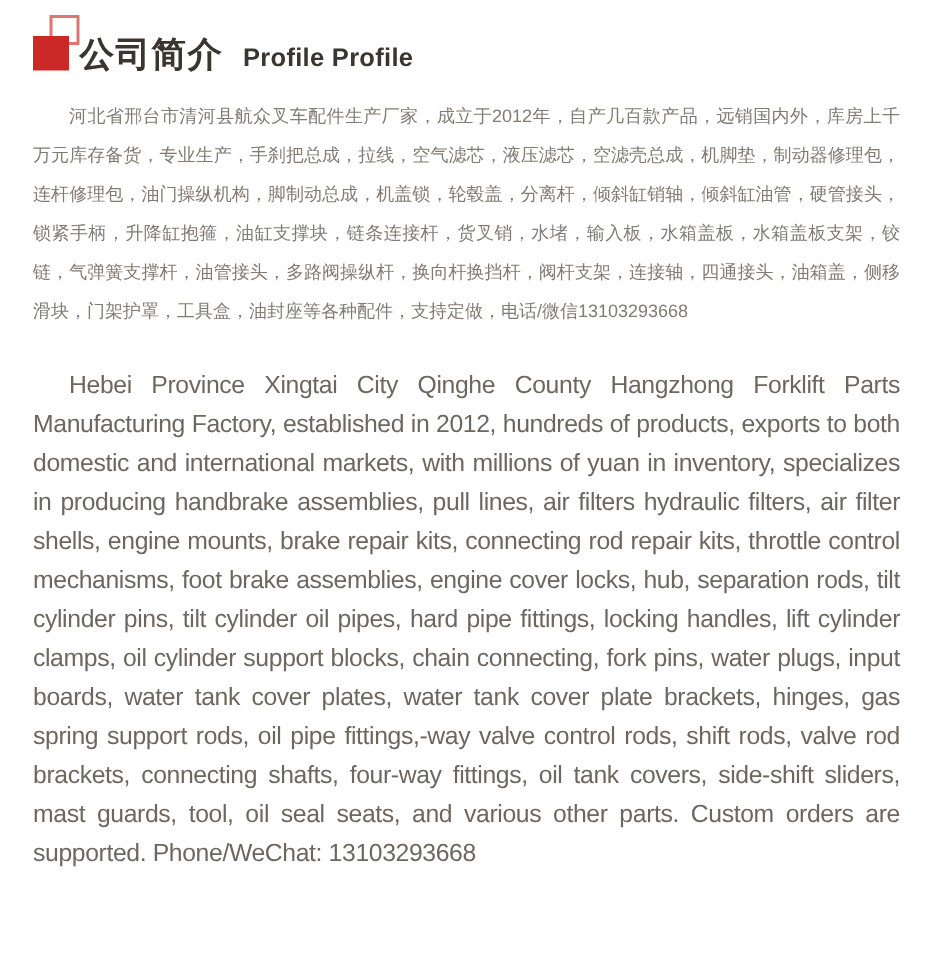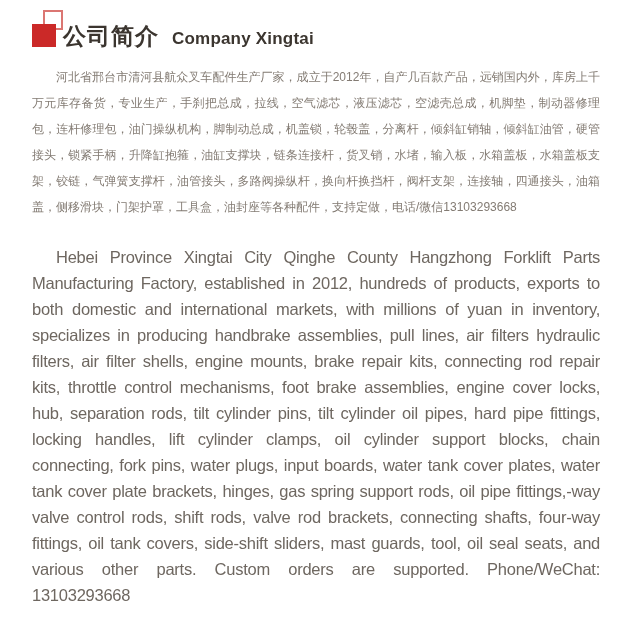--- a/index.html
+++ b/index.html
@@ -10,21 +10,21 @@
     --body-text-en: #6e6760;
   }
   * { box-sizing: border-box; }
   html, body { margin: 0; padding: 0; background: #ffffff; }
   .page {
     position: relative;
     width: 623px;
     height: 638px;
     background: #ffffff;
     overflow: hidden;
-    padding: 8px 23px 0 32px;
+    padding: 8px 23px 0 22px;
     font-family: "Liberation Sans", "DejaVu Sans", sans-serif;
   }
 
   
   .header { position: relative; height: 46px; }
   .hz-icon { position: absolute; left: 0; top: 2px; width: 36px; height: 42px; }
   .sq-outline {
     position: absolute; left: 11px; top: 0;
     width: 20px; height: 20px;
     border: 2px solid var(--accent-red-light);
@@ -73,21 +73,21 @@
 
 <div class="page">
 
   <header class="header">
     <span class="hz-icon">
       <span class="sq-outline"></span>
       <span class="sq-fill"></span>
     </span>
     <div class="titles">
       <h1 class="title-zh">公司简介</h1>
-      <h2 class="title-en">Company Xingtai</h2>
+      <h2 class="title-en">Profile Profile</h2>
     </div>
   </header>
 
   <p class="para-zh">河北省邢台市清河县航众叉车配件生产厂家，成立于2012年，自产几百款产品，远销国内外，库房上千万元库存备货，专业生产，手刹把总成，拉线，空气滤芯，液压滤芯，空滤壳总成，机脚垫，制动器修理包，连杆修理包，油门操纵机构，脚制动总成，机盖锁，轮毂盖，分离杆，倾斜缸销轴，倾斜缸油管，硬管接头，锁紧手柄，升降缸抱箍，油缸支撑块，链条连接杆，货叉销，水堵，输入板，水箱盖板，水箱盖板支架，铰链，气弹簧支撑杆，油管接头，多路阀操纵杆，换向杆换挡杆，阀杆支架，连接轴，四通接头，油箱盖，侧移滑块，门架护罩，工具盒，油封座等各种配件，支持定做，电话/微信13103293668</p>
 
   <p class="para-en">Hebei Province Xingtai City Qinghe County Hangzhong Forklift Parts Manufacturing Factory, established in 2012, hundreds of products, exports to both domestic and international markets, with millions of yuan in inventory, specializes in producing handbrake assemblies, pull lines, air filters hydraulic filters, air filter shells, engine mounts, brake repair kits, connecting rod repair kits, throttle control mechanisms, foot brake assemblies, engine cover locks, hub, separation rods, tilt cylinder pins, tilt cylinder oil pipes, hard pipe fittings, locking handles, lift cylinder clamps, oil cylinder support blocks, chain connecting, fork pins, water plugs, input boards, water tank cover plates, water tank cover plate brackets, hinges, gas spring support rods, oil pipe fittings,-way valve control rods, shift rods, valve rod brackets, connecting shafts, four-way fittings, oil tank covers, side-shift sliders, mast guards, tool, oil seal seats, and various other parts. Custom orders are supported. Phone/WeChat: 13103293668</p>
 
 </div>
 
 </body></html>

